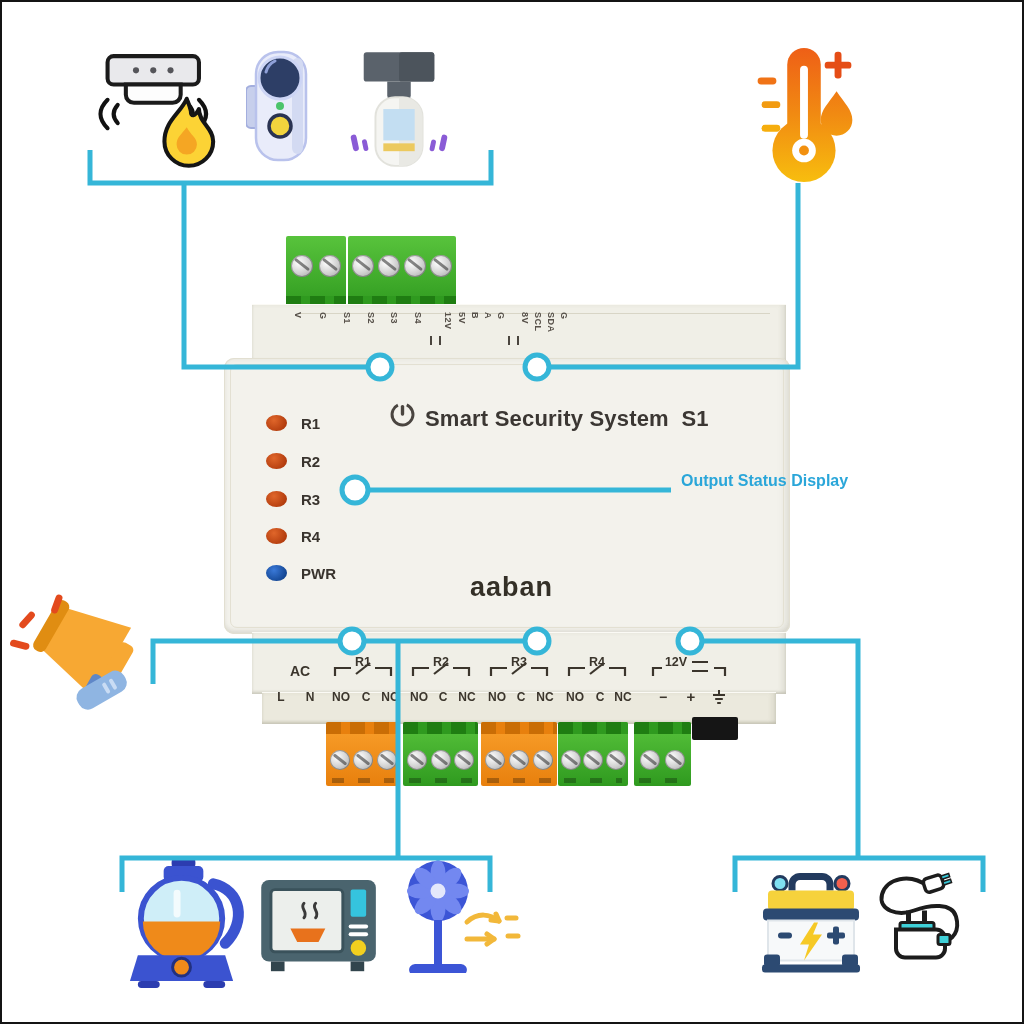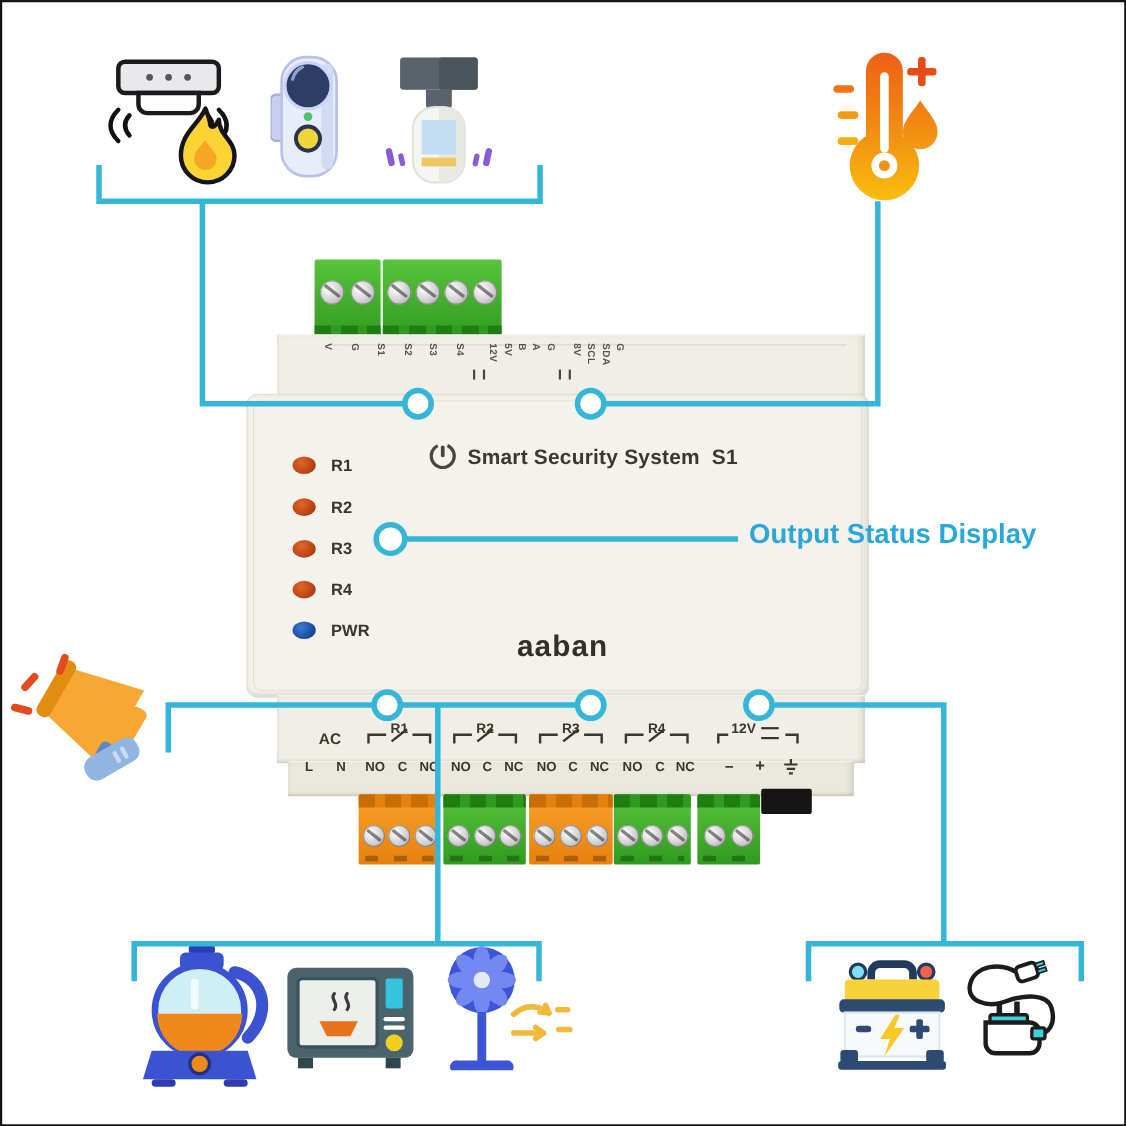--- a/index.html
+++ b/index.html
@@ -7,23 +7,23 @@
           box-shadow:inset 0 0 0 2px #141414;font-family:"Liberation Sans",sans-serif;}
   .abs{position:absolute;}
   
   .panel{position:absolute;background:#f0efe7;
          box-shadow:inset 0 1px 0 #fbfaf5, inset 0 -2px 3px rgba(90,85,60,.20), inset -4px 0 5px rgba(90,85,60,.10);}
   .face{position:absolute;background:#f3f2ec;border-radius:10px;
         box-shadow:inset 0 0 0 1px #e2dfd1, inset -5px 0 8px rgba(90,85,60,.10), inset 0 -3px 5px rgba(90,85,60,.12);}
   .face::after{content:"";position:absolute;inset:6px;border:1px solid #e3e0d2;border-radius:7px;pointer-events:none;}
   .hairline{position:absolute;height:1px;background:#d8d5c6;}
   
-  .title{font-size:19px;font-weight:bold;color:#3b3733;letter-spacing:.2px;white-space:pre;}
+  .title{font-size:22px;font-weight:bold;color:#3b3733;letter-spacing:.2px;white-space:pre;}
   .brand{font-size:27px;font-weight:bold;color:#343027;letter-spacing:1px;}
-  .callout{font-size:25px;font-weight:600;color:#2aa6d9;white-space:nowrap;}
+  .callout{font-size:16px;font-weight:600;color:#2aa6d9;white-space:nowrap;}
   .ledlab{font-size:15px;font-weight:bold;color:#39342e;}
   .pin{font-size:12px;font-weight:bold;color:#3b352c;text-align:center;}
   .rlabel{font-size:12.5px;font-weight:bold;color:#3b352c;text-align:center;}
   .aclab{font-size:14px;font-weight:bold;color:#3b352c;text-align:center;}
   .tpin{font-size:9px;font-weight:bold;color:#57514a;width:26px;height:10px;text-align:left;
         transform:rotate(90deg);transform-origin:13px 5px;letter-spacing:.5px;}
   .sep{width:7px;height:9px;border-left:2px solid #4a453e;border-right:2px solid #4a453e;}
   
   .led{width:21px;height:16px;border-radius:50%;}
   .led.red{background:radial-gradient(circle at 38% 32%,#e0662a,#b03a0c 78%);}

